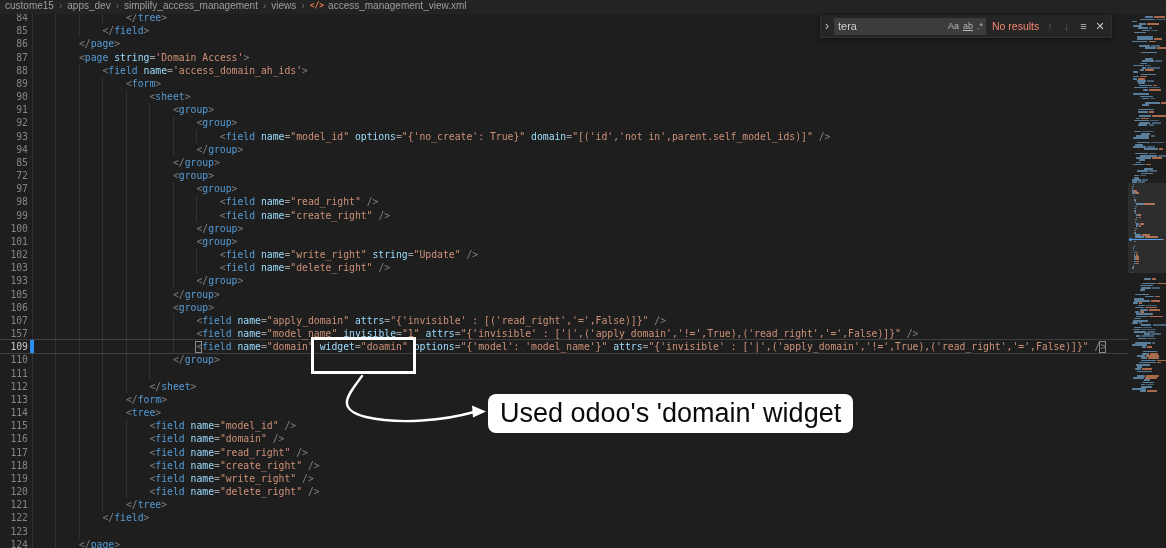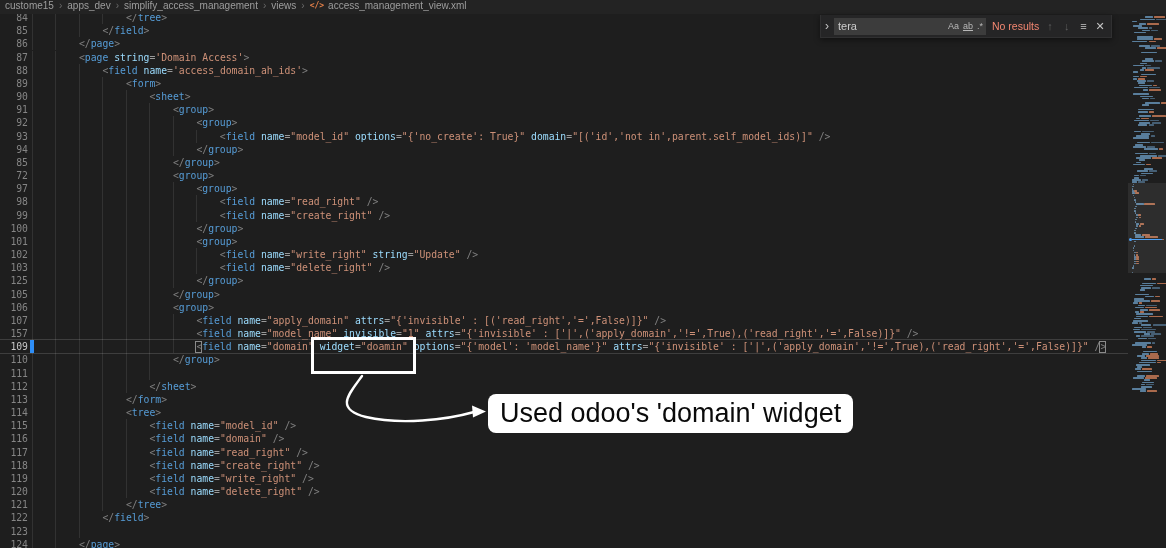--- a/index.html
+++ b/index.html
@@ -167,21 +167,21 @@
           <span class="num">102</span>
           <span class="code">                                <span class="pun">&lt;</span><span class="tag">field</span> <span class="attr">name</span><span class="eq">=</span><span class="str">"write_right"</span> <span class="attr">string</span><span class="eq">=</span><span class="str">"Update"</span> <span class="pun">/&gt;</span></span>
         </div>
         <div class="row" style="top:261.23px">
           <div class="guides" style="width:187.8px"></div>
           <span class="num">103</span>
           <span class="code">                                <span class="pun">&lt;</span><span class="tag">field</span> <span class="attr">name</span><span class="eq">=</span><span class="str">"delete_right"</span> <span class="pun">/&gt;</span></span>
         </div>
         <div class="row" style="top:274.4px">
           <div class="guides" style="width:164.3px"></div>
-          <span class="num">125</span>
+          <span class="num">193</span>
           <span class="code">                            <span class="pun">&lt;/</span><span class="tag">group</span><span class="pun">&gt;</span></span>
         </div>
         <div class="row" style="top:287.57px">
           <div class="guides" style="width:140.9px"></div>
           <span class="num">105</span>
           <span class="code">                        <span class="pun">&lt;/</span><span class="tag">group</span><span class="pun">&gt;</span></span>
         </div>
         <div class="row" style="top:300.74px">
           <div class="guides" style="width:140.9px"></div>
           <span class="num">106</span>

